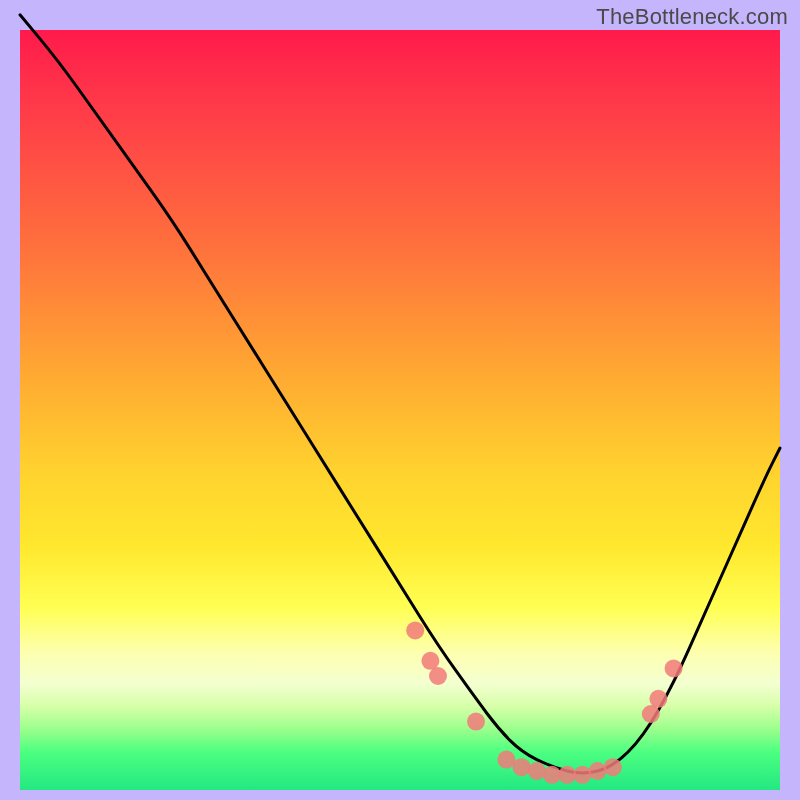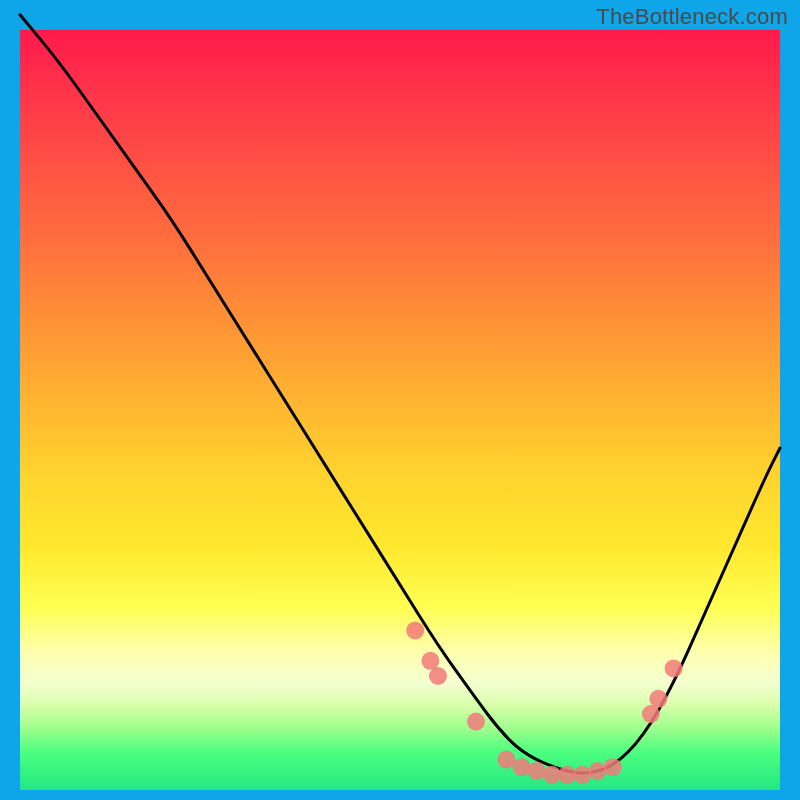--- a/index.html
+++ b/index.html
@@ -1,20 +1,20 @@
 <!DOCTYPE html>
 <html><head>
 <meta charset="utf-8">
 <style>
   * { margin: 0; padding: 0; box-sizing: border-box; }
   html, body { width: 800px; height: 800px; overflow: hidden; background: #000; }
   .container {
     width: 800px;
     height: 800px;
-    background: #0ea5e9;
+    background: #c4b5fd;
     position: relative;
   }
   .watermark {
     position: absolute;
     top: 4px;
     right: 12px;
     font-family: Arial, Helvetica, sans-serif;
     font-size: 22px;
     font-weight: 500;
     color: #4a4a4a;

